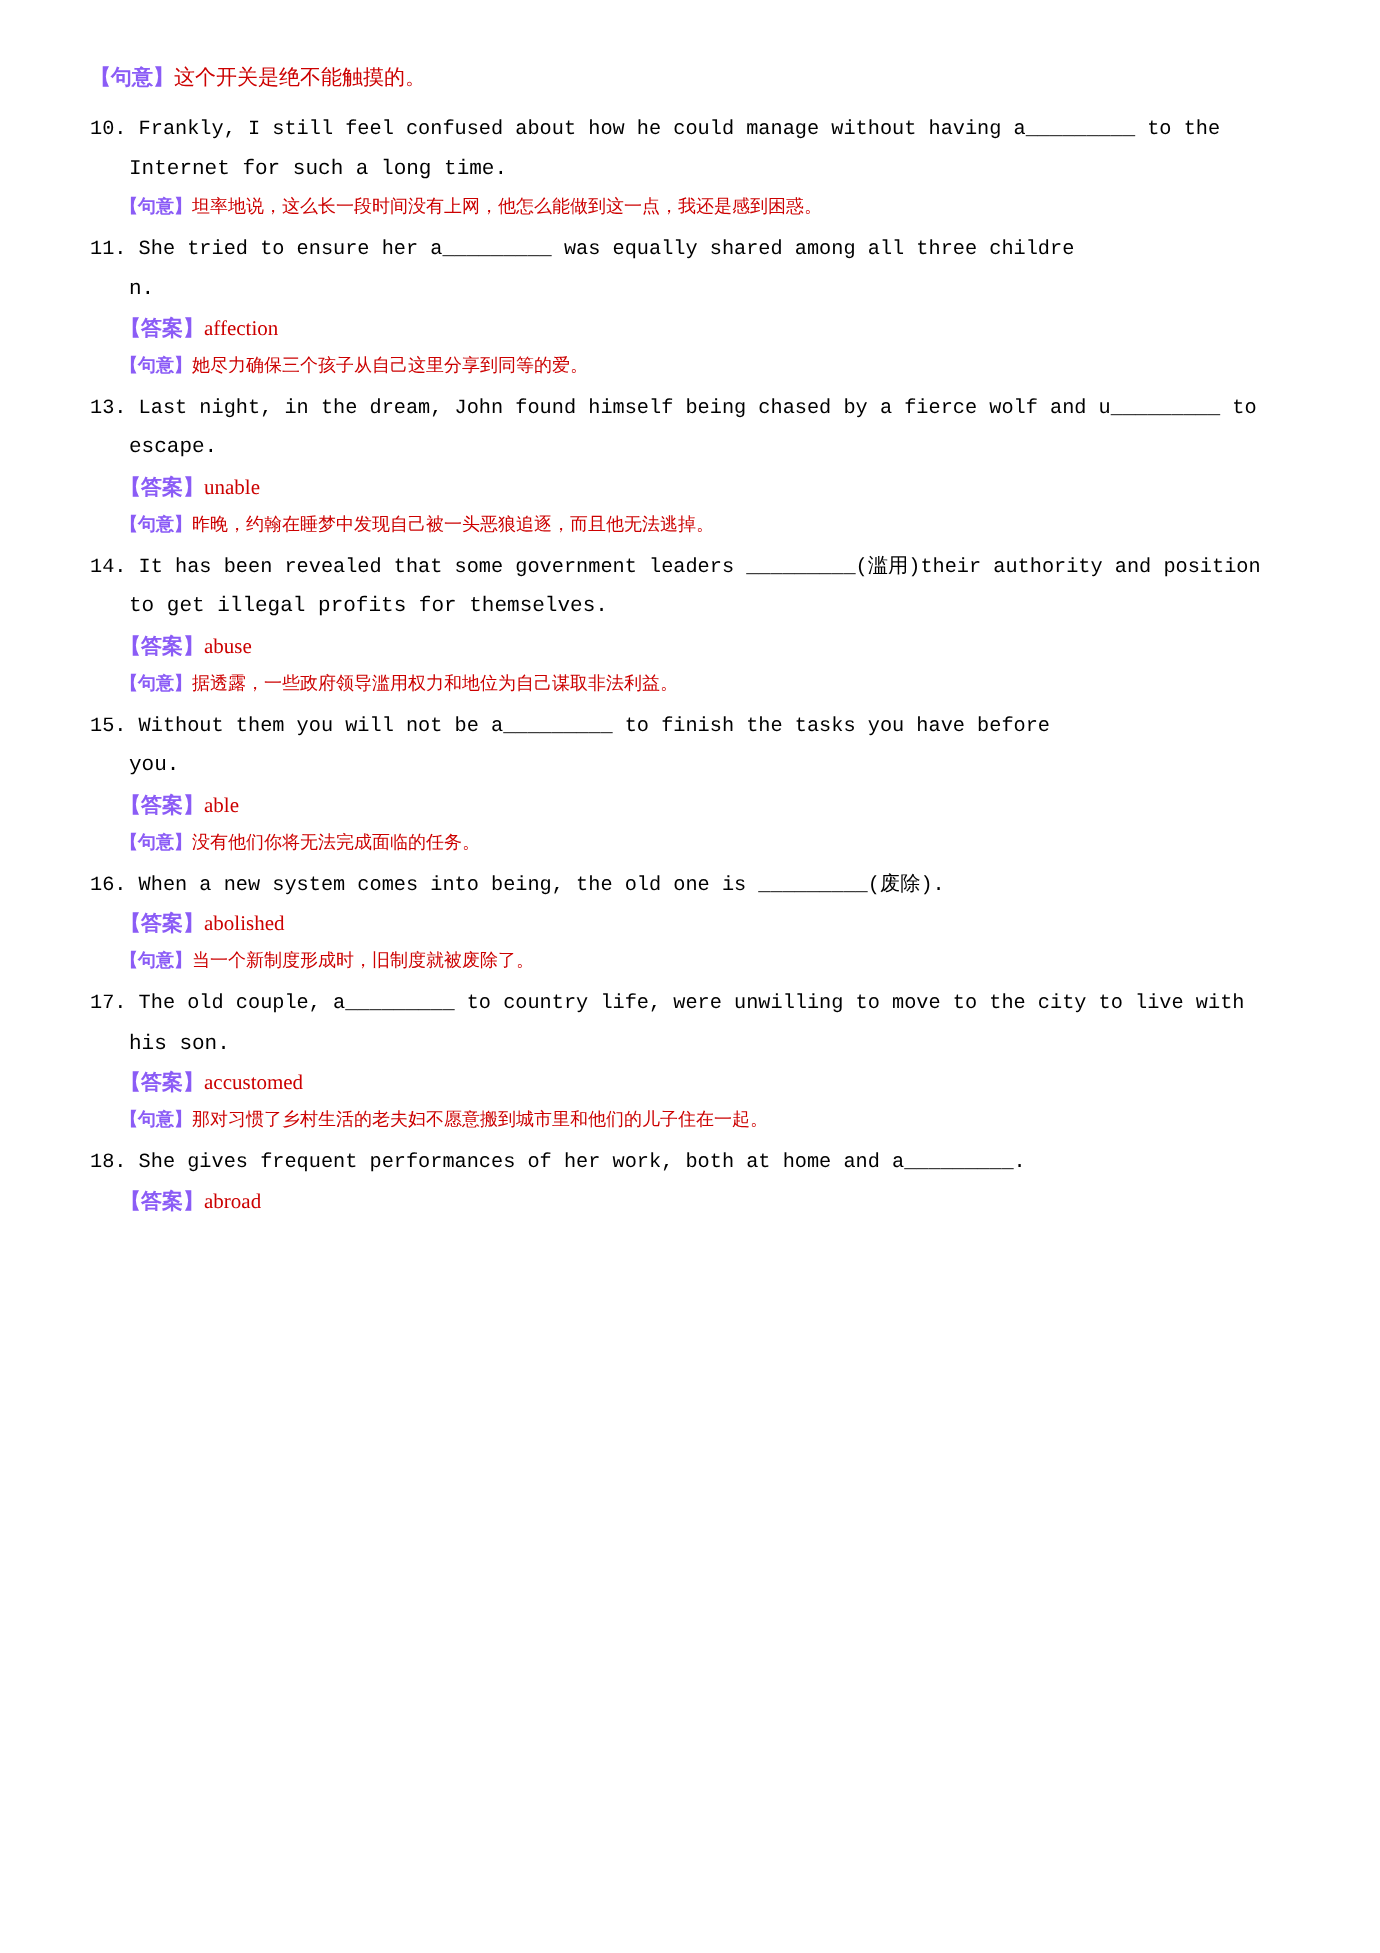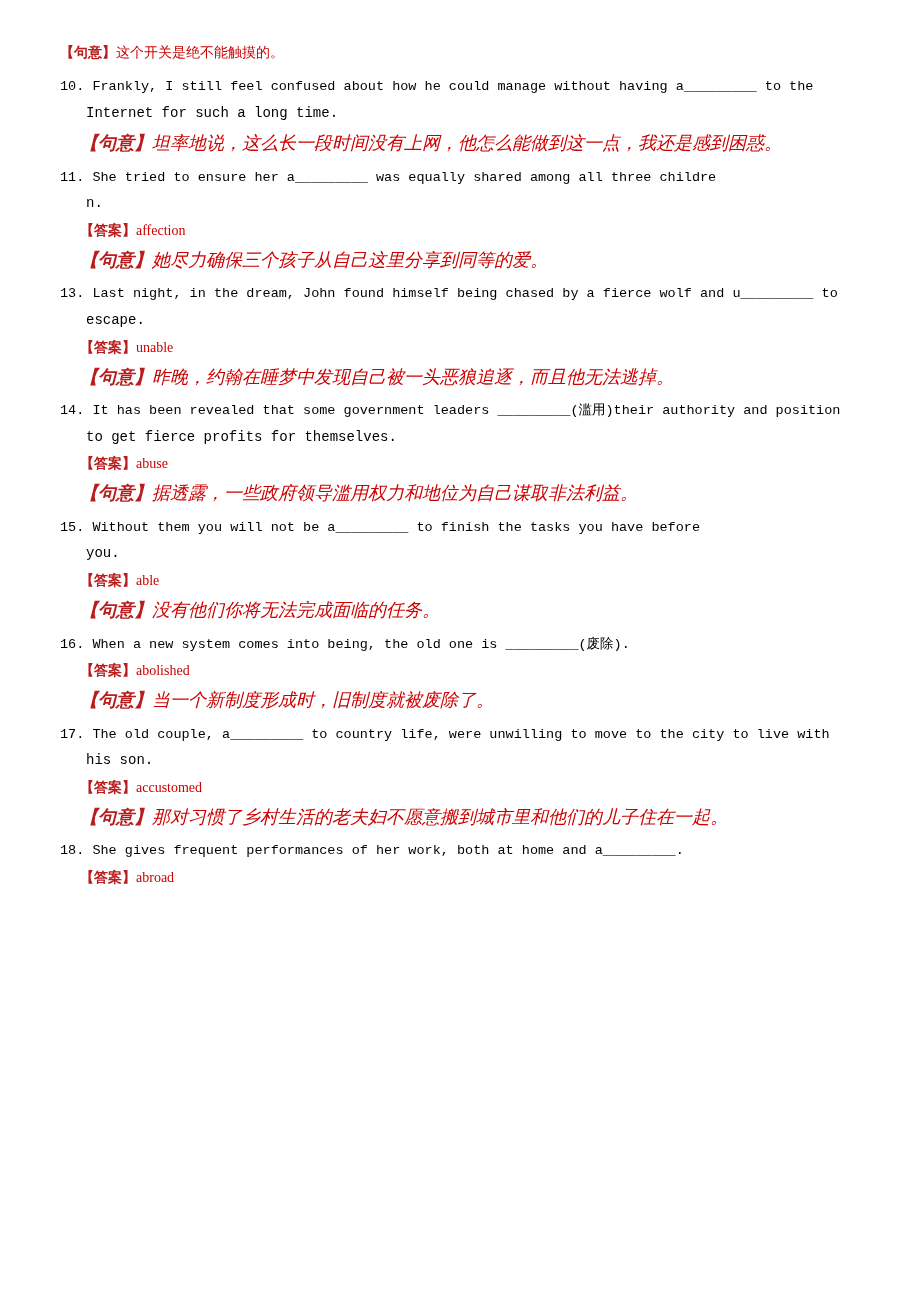--- a/index.html
+++ b/index.html
@@ -17,21 +17,21 @@
       line-height: 1.8;
       width: 920px;
       min-height: 1302px;
     }
 
     .section {
       margin-bottom: 6px;
     }
 
     .bracket-label {
-      color: #b91c1c;
+      color: #8b5cf6;
       font-weight: bold;
       text-align: center;
     }
 
     .question-line {
       font-family: "Courier New", "Consolas", monospace;
       font-size: 13.5px;
       text-align: justify;
       margin-bottom: 2px;
       line-height: 1.75;
@@ -41,22 +41,21 @@
       color: #cc0000;
       margin-left: 20px;
       margin-bottom: 1px;
       font-size: 14px;
     }
 
     .sentence-line {
       color: #cc0000;
       margin-left: 20px;
       margin-bottom: 6px;
-      font-size: 18px;
-      font-style: italic;
+      font-size: 12px;
     }
 
     .continued-line {
       font-family: "Courier New", "Consolas", monospace;
       font-size: 14px;
       margin-left: 26px;
       margin-bottom: 2px;
       line-height: 1.75;
     }
 
@@ -86,21 +85,21 @@
       <div class="sentence-line"><span class="bracket-label">【句意】</span><span>她尽力确保三个孩子从自己这里分享到同等的爱。</span></div>
     </div>
     <div class="section">
       <div class="question-line">13. Last night, in the dream, John found himself being chased by a fierce wolf and u_________ to</div>
       <div class="continued-line">escape.</div>
       <div class="answer-line"><span class="bracket-label">【答案】</span><span>unable</span></div>
       <div class="sentence-line"><span class="bracket-label">【句意】</span><span>昨晚，约翰在睡梦中发现自己被一头恶狼追逐，而且他无法逃掉。</span></div>
     </div>
     <div class="section">
       <div class="question-line">14. It has been revealed that some government leaders _________(滥用)their authority and position</div>
-      <div class="continued-line">to get fierce profits for themselves.</div>
+      <div class="continued-line">to get illegal profits for themselves.</div>
       <div class="answer-line"><span class="bracket-label">【答案】</span><span>abuse</span></div>
       <div class="sentence-line"><span class="bracket-label">【句意】</span><span>据透露，一些政府领导滥用权力和地位为自己谋取非法利益。</span></div>
     </div>
     <div class="section">
       <div class="question-line">15. Without  them  you  will  not  be  a_________  to  finish  the  tasks  you  have  before</div>
       <div class="continued-line">   you.</div>
       <div class="answer-line"><span class="bracket-label">【答案】</span><span>able</span></div>
       <div class="sentence-line"><span class="bracket-label">【句意】</span><span>没有他们你将无法完成面临的任务。</span></div>
     </div>
     <div class="section">

